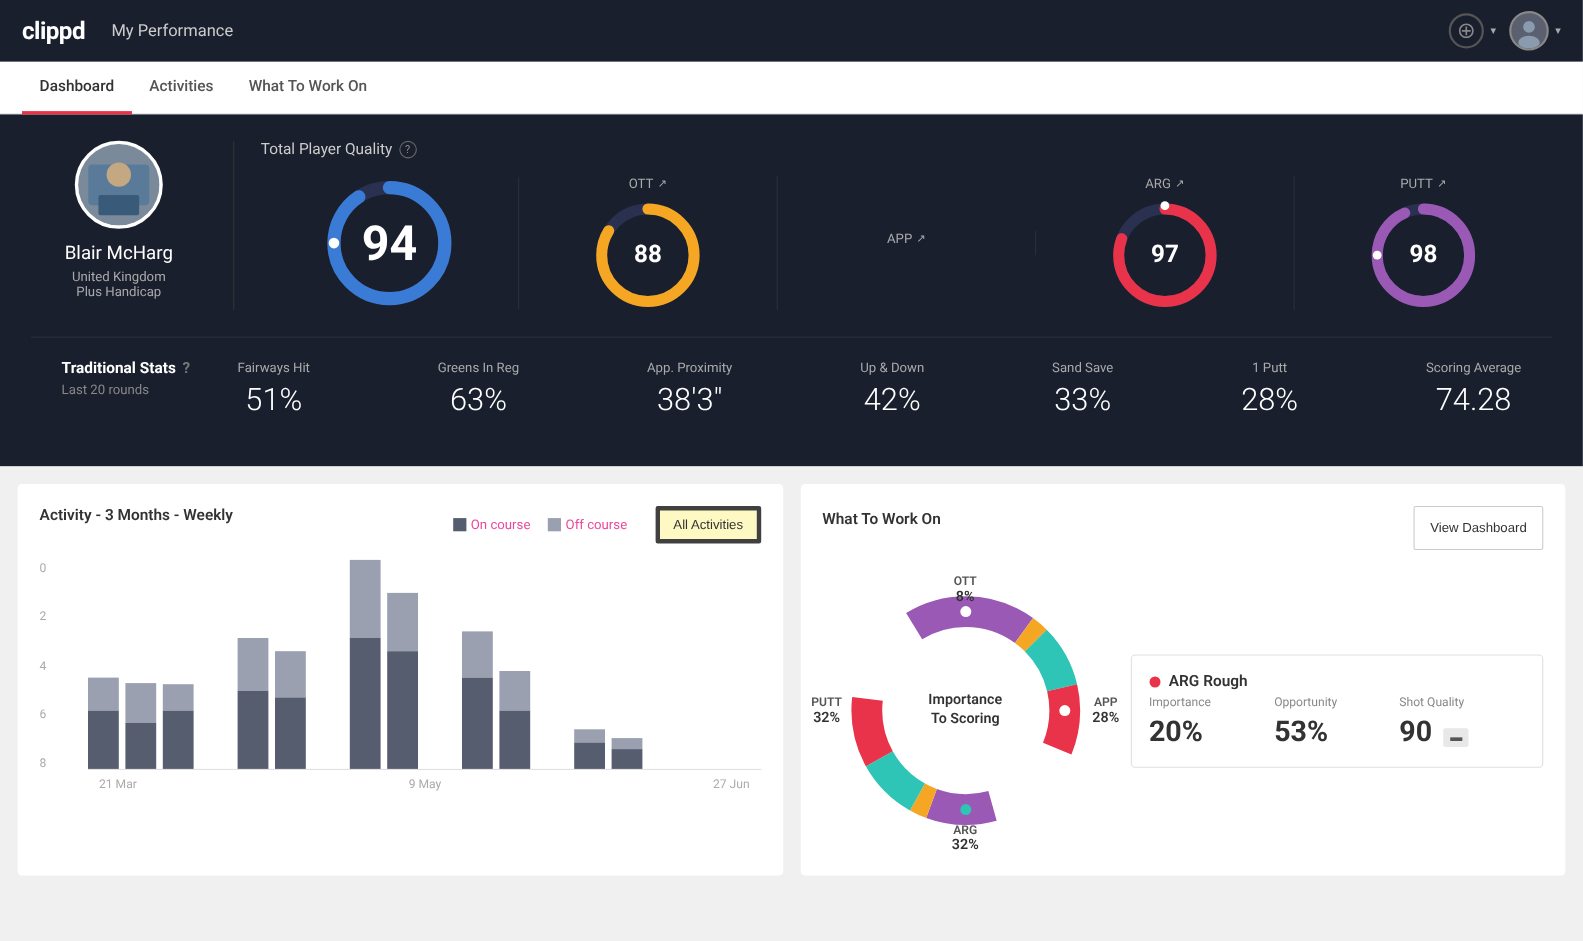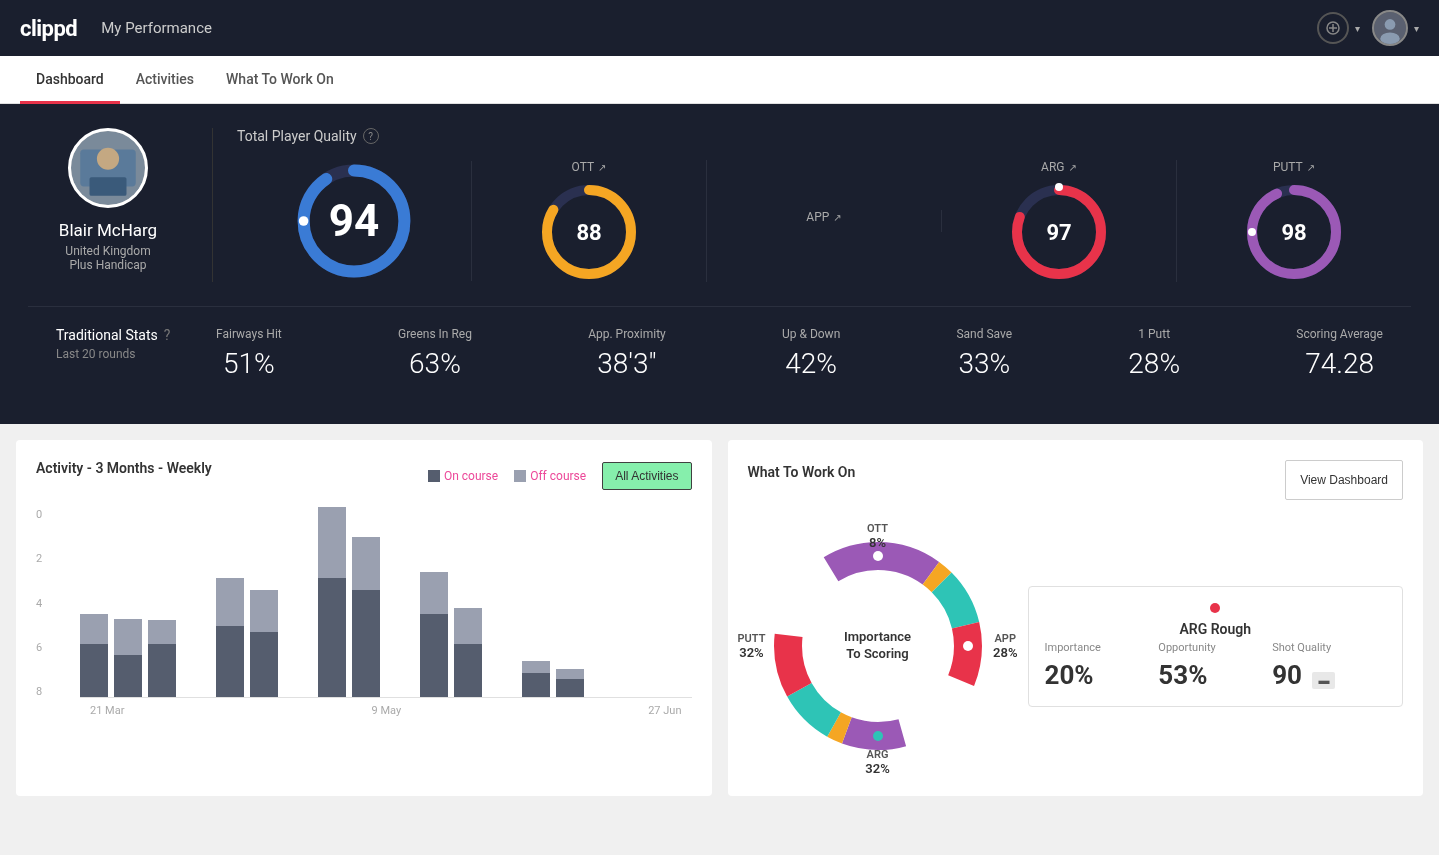--- a/index.html
+++ b/index.html
@@ -159,21 +159,21 @@
     .stats-bar {
       background: #1a1f2e;
       border-top: 1px solid #2a2f3e;
       margin-top: 24px;
       padding: 20px 28px;
       display: flex;
       align-items: flex-start;
       gap: 0;
     }
     .stats-label-group { min-width: 160px; }
-    .stats-label { font-size: 14px; font-weight: 400; color: #fff; display: flex; align-items: center; gap: 6px; }
+    .stats-label { font-size: 14px; font-weight: 700; color: #fff; display: flex; align-items: center; gap: 6px; }
     .stats-sub { font-size: 12px; color: #888; margin-top: 4px; }
     .stats-items { flex: 1; display: flex; justify-content: space-between; align-items: center; }
     .stat-item { text-align: center; }
     .stat-name { font-size: 12px; color: #aaa; margin-bottom: 6px; }
     .stat-val { font-size: 28px; font-weight: 300; color: #fff; }
 
     
     .bottom-panels {
       display: flex;
       gap: 16px;
@@ -192,27 +192,28 @@
     .chart-header {
       display: flex;
       align-items: center;
       justify-content: space-between;
       margin-bottom: 16px;
     }
     .chart-legend { display: flex; gap: 16px; align-items: center; }
     .legend-item { display: flex; align-items: center; gap: 4px; font-size: 12px; color: #ec4899; }
     .legend-dot { width: 12px; height: 12px; }
     .all-activities-btn {
-      border: 1px solid #404040;
-      background: #86efac;
+      border: 4px solid #404040;
+      background: #fef9c3;
       color: #333;
       font-size: 12px;
       padding: 6px 12px;
       cursor: pointer;
       border-radius: 2px;
+      margin-left: 10px;
     }
 
     .chart-area {
       position: relative;
       height: 220px;
       padding-left: 24px;
       padding-bottom: 30px;
     }
     .chart-inner { position: relative; height: 190px; border-bottom: 1px solid #e0e0e0; display: flex; align-items: flex-end; gap: 6px; }
     .y-axis {
@@ -248,21 +249,20 @@
     .wtwo-card {
       flex: 1;
       border: 1px solid #e0e0e0;
       border-radius: 4px;
       padding: 16px;
     }
     .wtwo-card-title {
       display: flex; align-items: center; gap: 8px;
       font-size: 14px; font-weight: 600; color: #333;
       margin-bottom: 4px;
-      flex-direction: column;
     }
     .red-dot { width: 10px; height: 10px; border-radius: 50%; background: #e8334a; }
     .wtwo-metrics { display: flex; gap: 0; }
     .wtwo-metric { flex: 1; }
     .wtwo-metric-label { font-size: 11px; color: #888; margin-bottom: 6px; }
     .wtwo-metric-val { font-size: 26px; font-weight: 700; color: #333; }
     .wtwo-metric-badge {
       display: inline-block; background: #e8e8e8;
       border-radius: 2px; padding: 2px 6px; font-size: 11px; color: #555; margin-left: 4px;
     }

